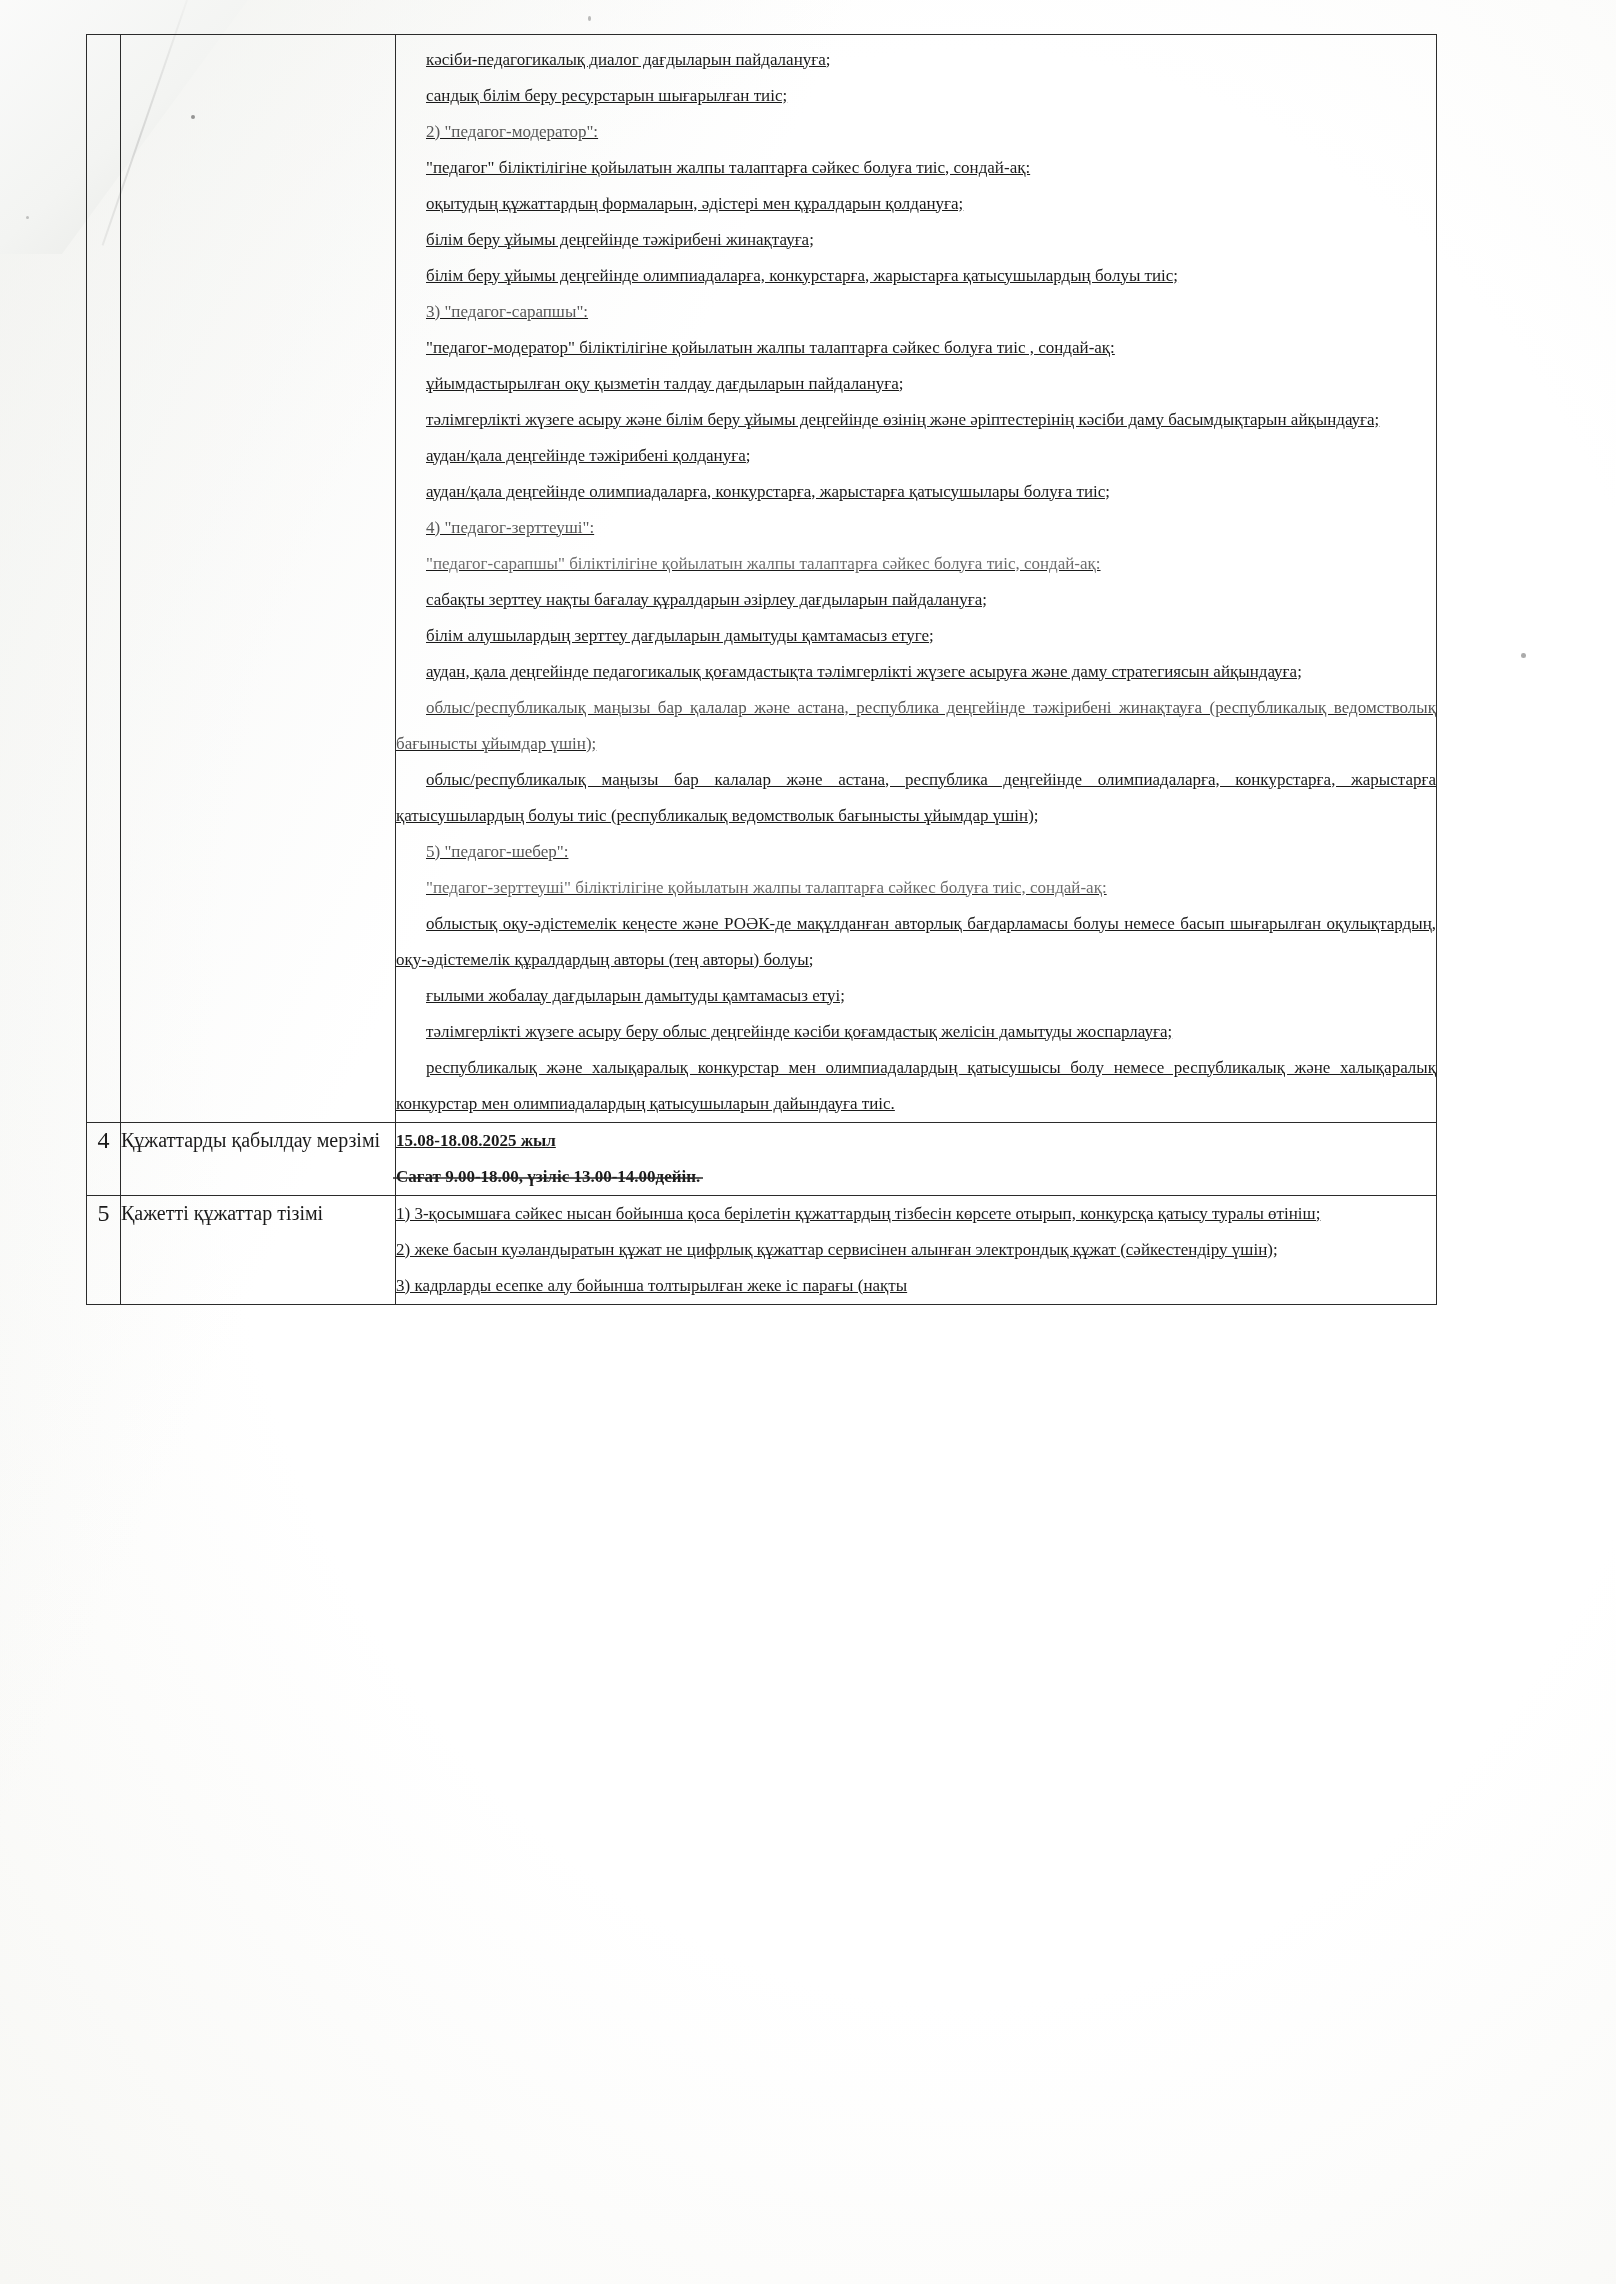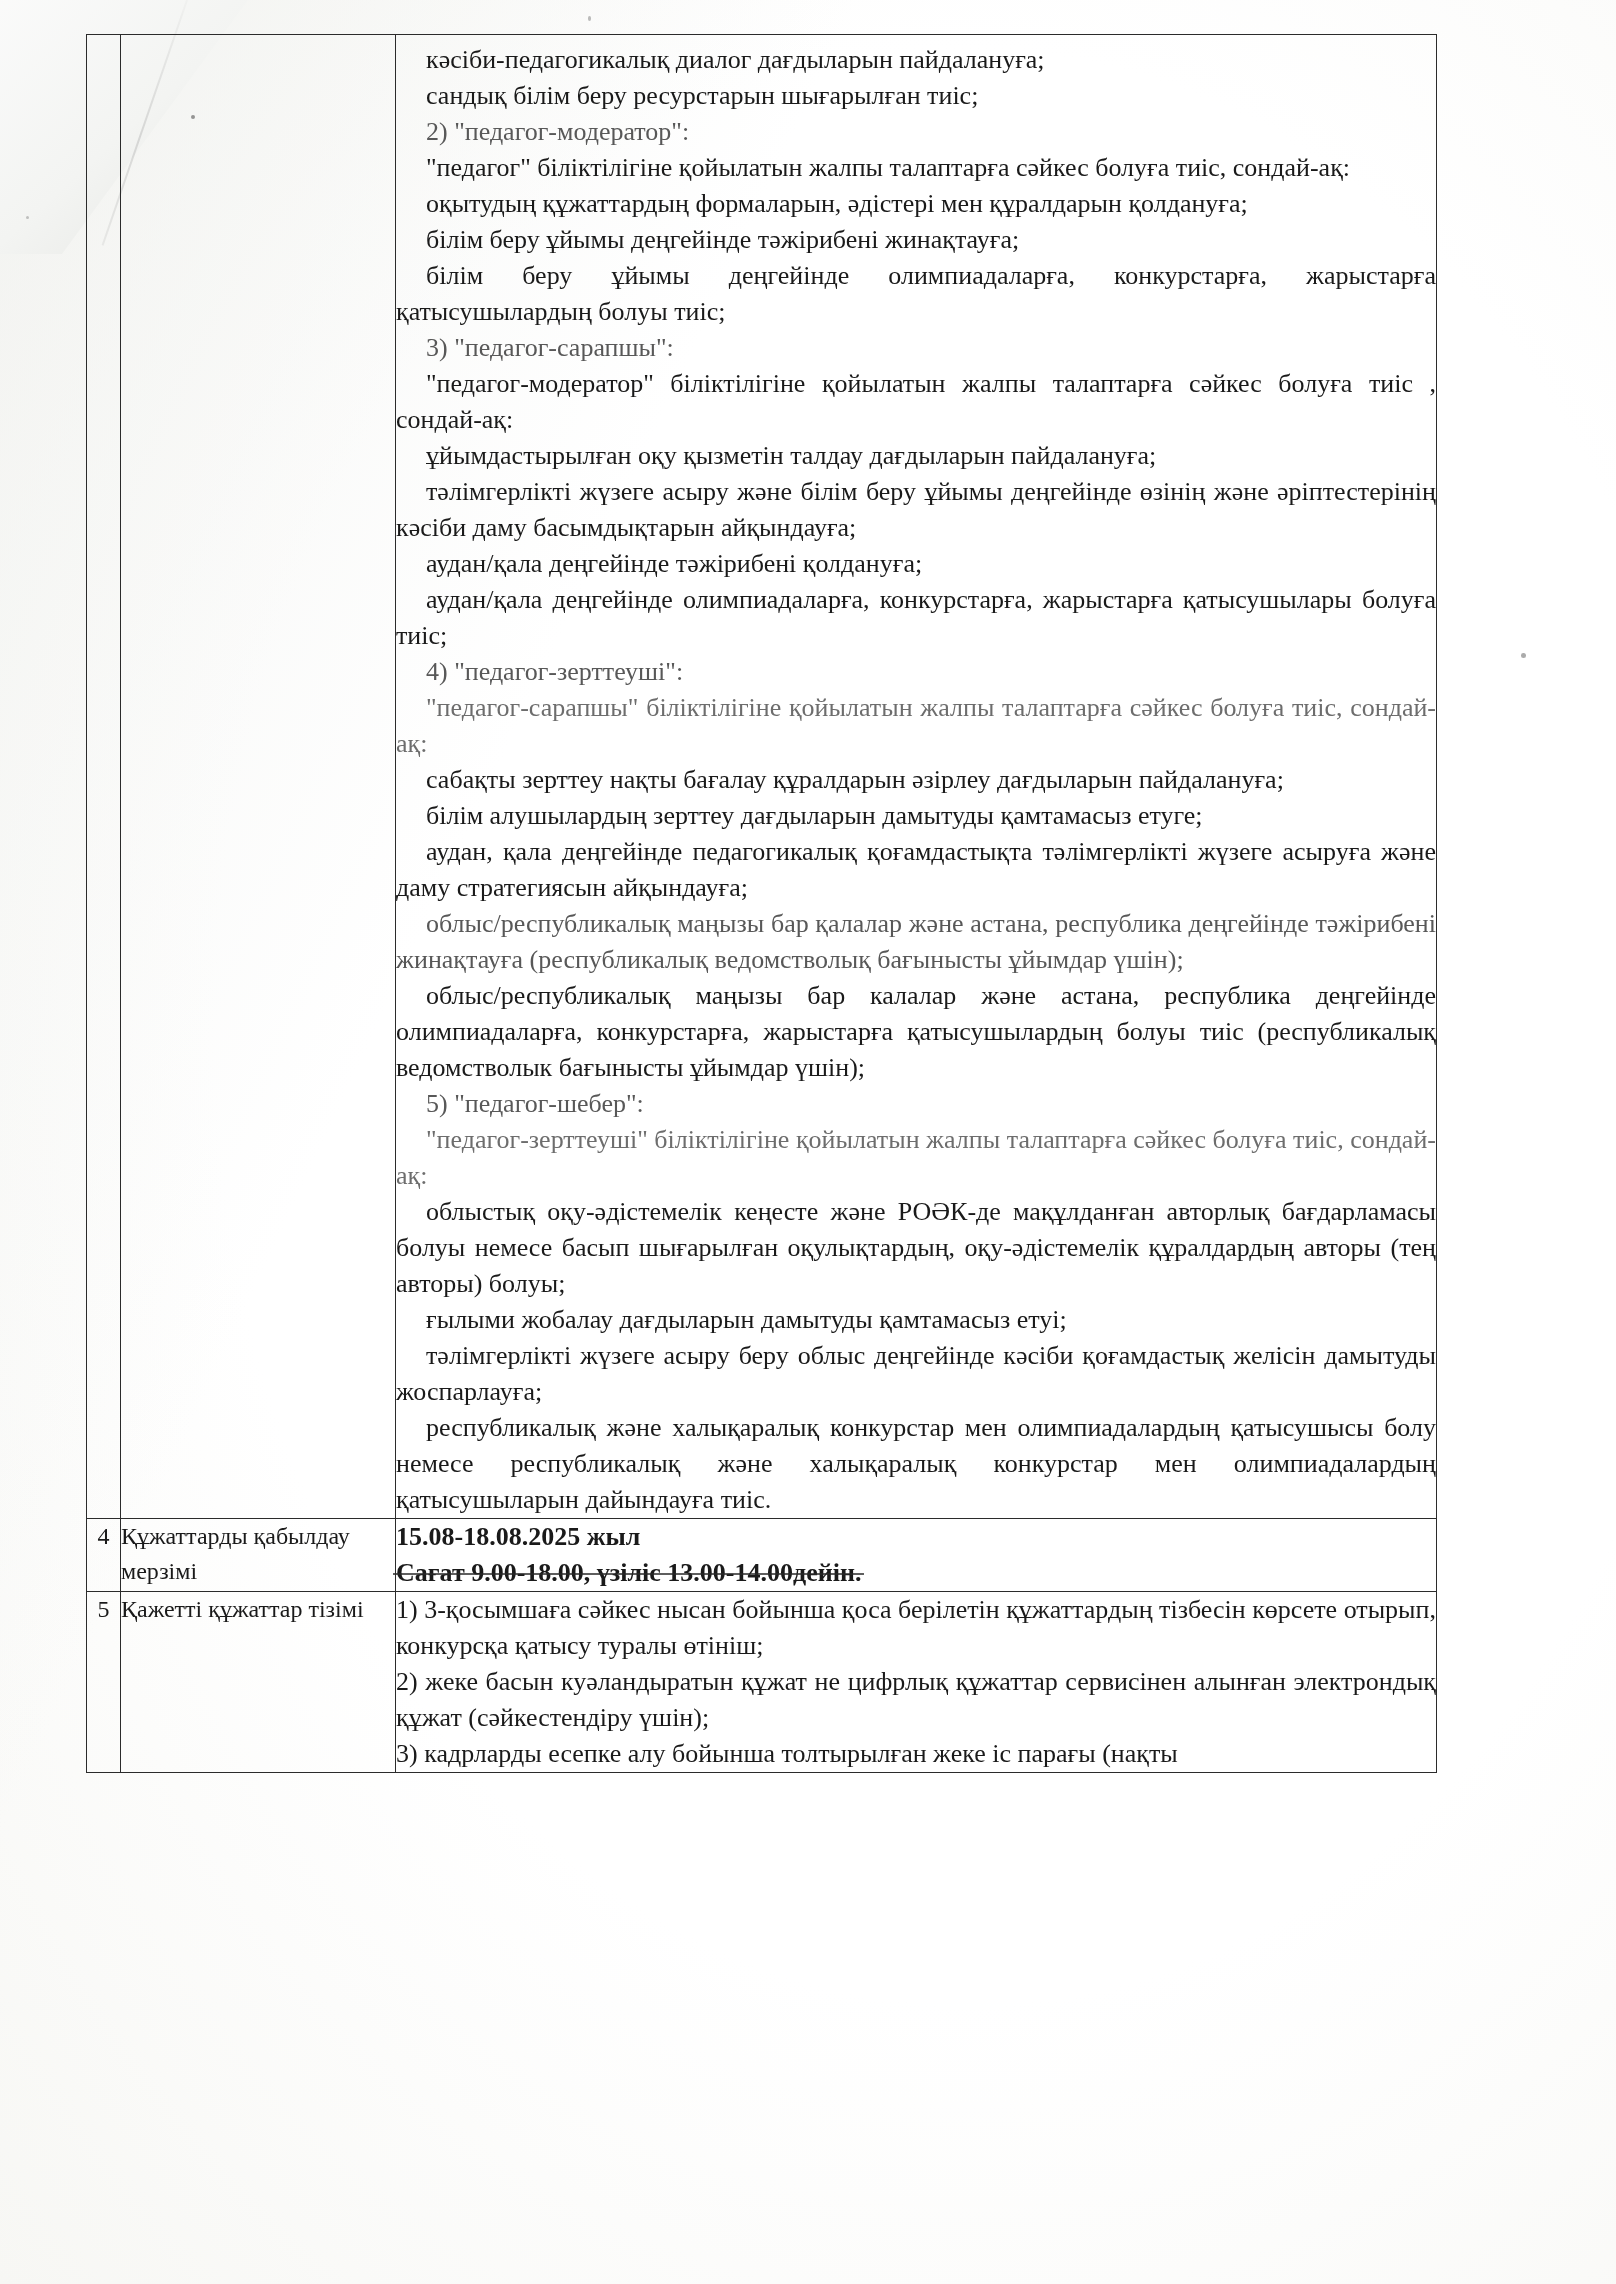--- a/index.html
+++ b/index.html
@@ -73,30 +73,31 @@
   col.c-label { width: 275px; }
   col.c-body  { width: 1041px; }
 
   .cell-num {
     text-align: center;
     font-size: 24px;
     line-height: 35px;
     padding: 5.9px 0 0 0;
   }
   .cell-label {
-    font-size: 24px;
+    font-size: 20px;
     line-height: 35px;
     padding: 5.9px 5.2px 9px 9px;
   }
   .cell-body {
-    font-size: 26px;
+    font-size: 17px;
     line-height: 36px;
     padding: 5.2px 14.3px 9px 13px;
     text-align: justify;
     text-justify: inter-word;
+    text-decoration: underline;
   }
 
   
   .cell-body.cont { padding-top: 6.5px; }
 
   .p { margin: 0; text-indent: 30px; }
   .p.noind { text-indent: 0; }
 
   .bold { font-weight: bold; }
   .struck {

